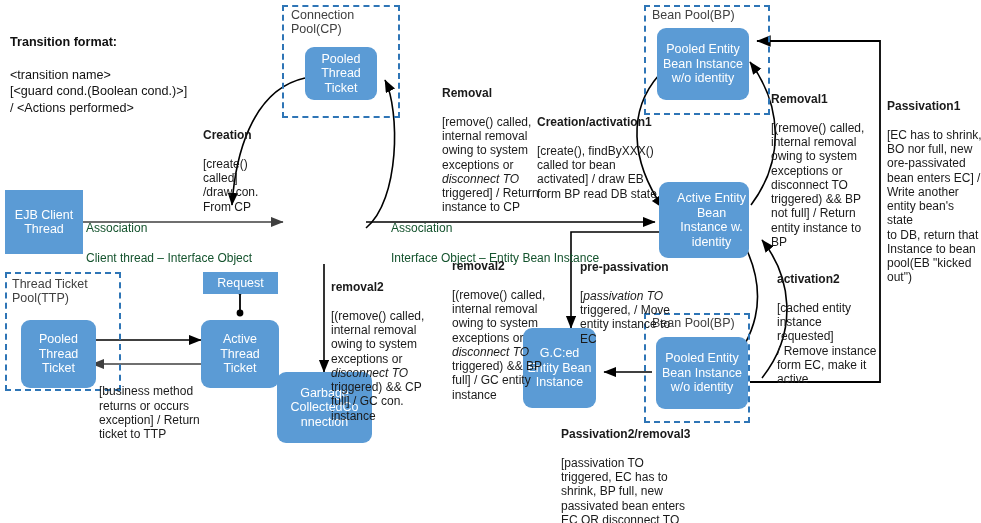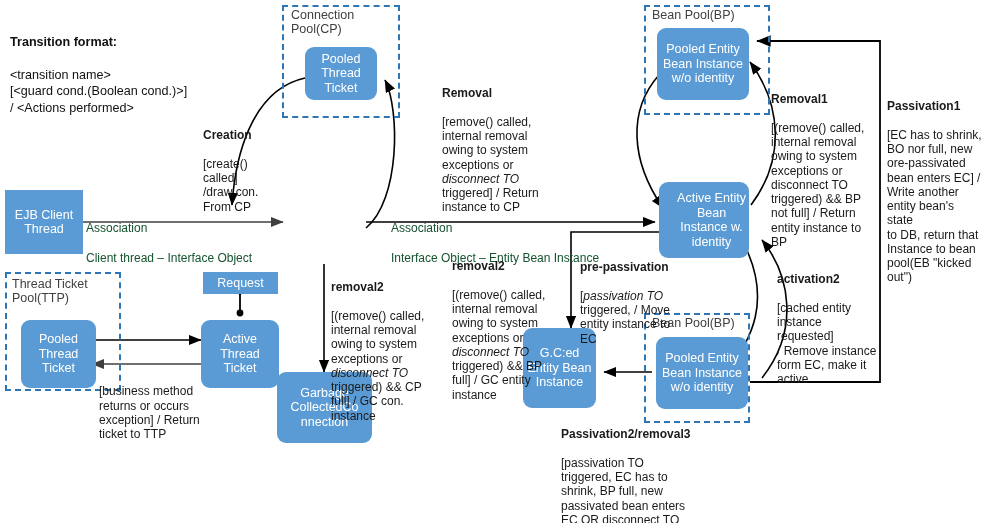--- a/index.html
+++ b/index.html
@@ -260,20 +260,27 @@
     <span>[(remove() called,
 internal removal
 owing to system
 exceptions or
 </span><span class="it">disconnect TO</span><span>
 triggered) &amp;&amp; BP
 full] / GC entity
 instance</span>
   </div>
 
+  <div class="txt" style="left:537px; top:101px; width:140px;">
+    <b>Creation/activation1</b><br>
+    <span>[create(), findByXXX()
+called tor bean
+activated] / draw EB
+form BP read DB state</span>
+  </div>
 
   <div class="txt" style="left:771px; top:78px; width:104px;">
     <b>Removal1</b><br>
     <span>[(remove() called,
 internal removal
 owing to system
 exceptions or
 disconnect TO
 triggered) &amp;&amp; BP
 not full] / Return

